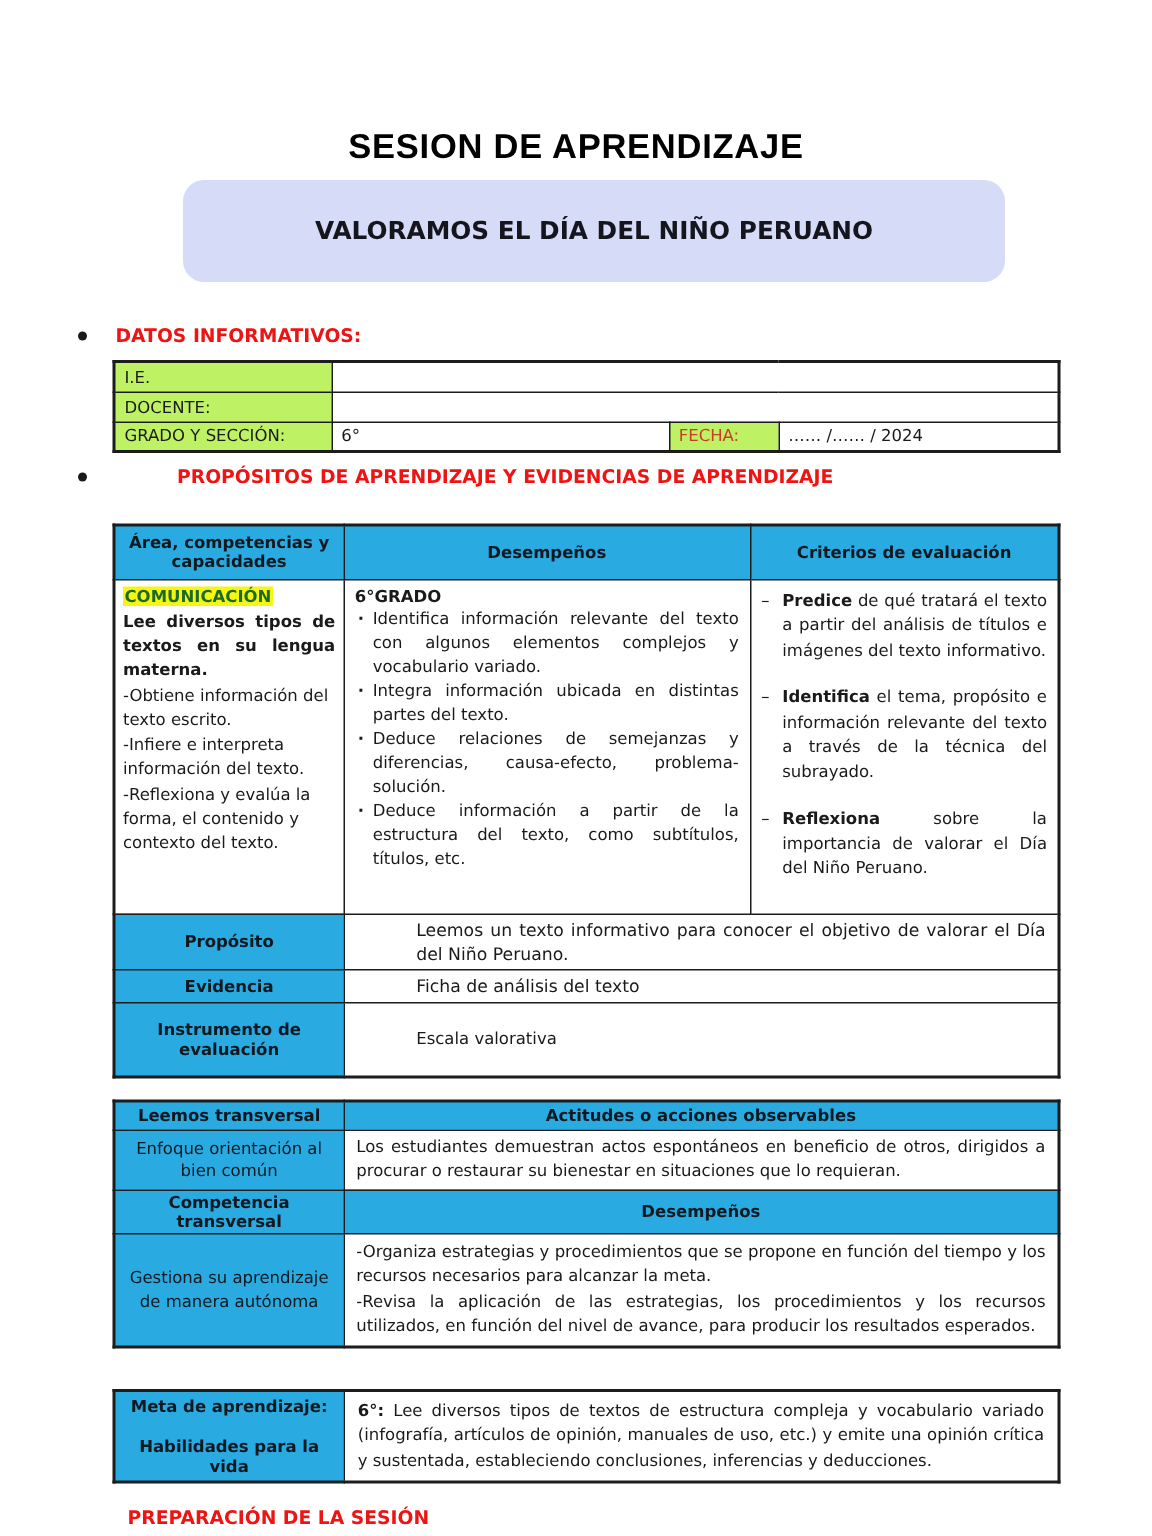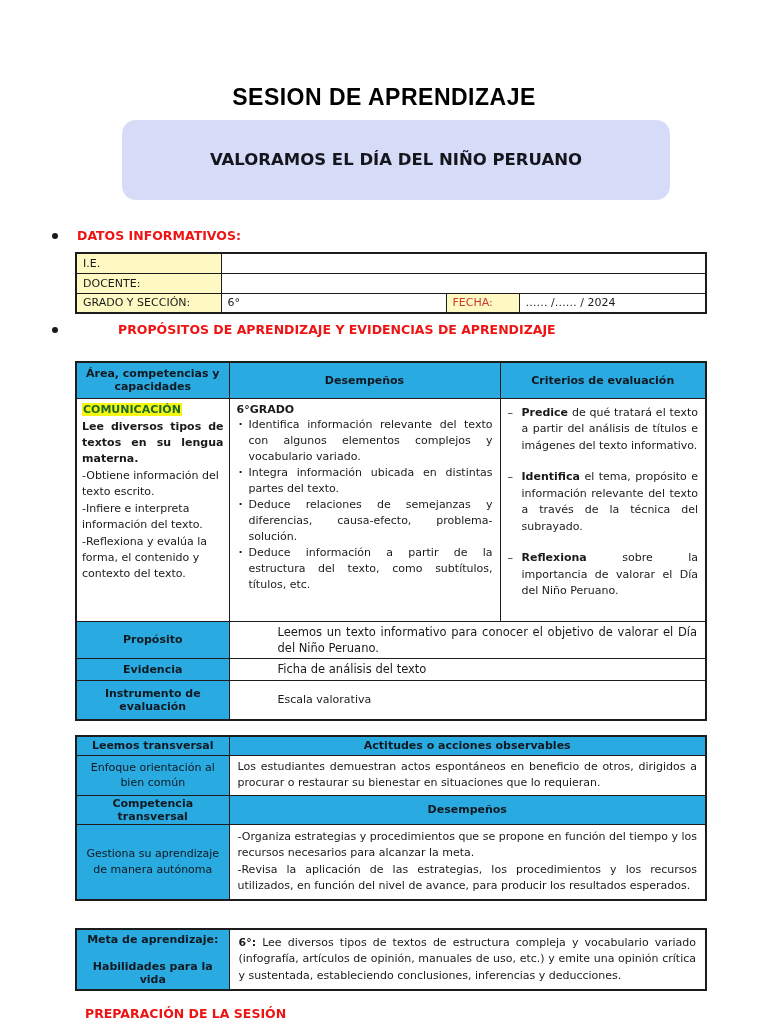--- a/index.html
+++ b/index.html
@@ -16,42 +16,42 @@
     padding-top:84px;
     text-align:center;
     font-family:"Liberation Sans", sans-serif;
     font-weight:900;
     font-size:23px;
     letter-spacing:.5px;
     color:#000000;
   }
   .banner {
     margin:9px 0 0 122px;
-    width:548px; height:80px;
+    width:548px; height:68px;
     background:#d6dcf7;
     border-radius:14px;
     display:flex; flex-direction:column; justify-content:center; align-items:center;
     font-weight:bold; font-size:16.5px; color:#15151e;
     line-height:1.55;
   }
   .banner sup { font-size:9px; vertical-align:super; }
   .sec-head {
     display:flex; align-items:center;
     margin-left:52px;
     color:#ee1414; font-weight:bold; font-size:12.5px;
   }
   .sec-head .bullet {
     width:6px; height:6px; border-radius:50%; background:#1a1a1a;
     margin-right:19px; flex:0 0 auto;
   }
   .sec-head.no-bullet { margin-left:85px; }
   table { border-collapse:collapse; margin-left:75px; width:630px; table-layout:fixed; }
   td { border:1px solid #1c1c1c; padding:2px 6px; vertical-align:top; }
   table.outer2 { border:2px solid #1c1c1c; }
-  .bluecell { background:#fef9c3; }
+  .bluecell { background:#bef264; }
   .hdrcell { background:#29abe2; font-weight:bold; text-align:center; vertical-align:middle; color:#101820; }
   .lblcell { background:#29abe2; text-align:center; vertical-align:middle; color:#101820; }
   .just { text-align:justify; }
   .t-datos { margin-top:9px; }
   .t-datos td { height:20px; vertical-align:middle; padding:1px 6px; }
   .t-main { margin-top:24px; }
   .t-main .hrow td { height:36px; }
   .comm-hl { background:#f6f614; color:#1d6a27; font-weight:bold; display:inline; padding:0 1px; }
   .cap-line { margin-top:1px; }
   .dotitem { position:relative; padding-left:12px; text-align:justify; }
@@ -147,21 +147,21 @@
   </tr>
   <tr>
     <td class="lblcell" style="font-weight:bold; height:34px;">Propósito</td>
     <td colspan="2" class="vmid small-pad just" style="font-size:11.5px; line-height:1.4;">Leemos un texto informativo para conocer el objetivo de valorar el Día del Niño Peruano.</td>
   </tr>
   <tr>
     <td class="lblcell" style="font-weight:bold; height:22px;">Evidencia</td>
     <td colspan="2" class="vmid small-pad" style="font-size:11.5px;">Ficha de análisis del texto</td>
   </tr>
   <tr>
-    <td class="lblcell" style="font-weight:bold; height:40px; padding:2px 14px;">Instrumento de evaluación</td>
+    <td class="lblcell" style="font-weight:bold; height:50px; padding:2px 14px;">Instrumento de evaluación</td>
     <td colspan="2" class="vmid small-pad" style="font-size:11px;">Escala valorativa</td>
   </tr>
 </tbody>
   </table>
 
 <table class="t-enfoque outer2">
   <colgroup>
       <col style="width:153px">
       <col style="width:477px">
     </colgroup>

